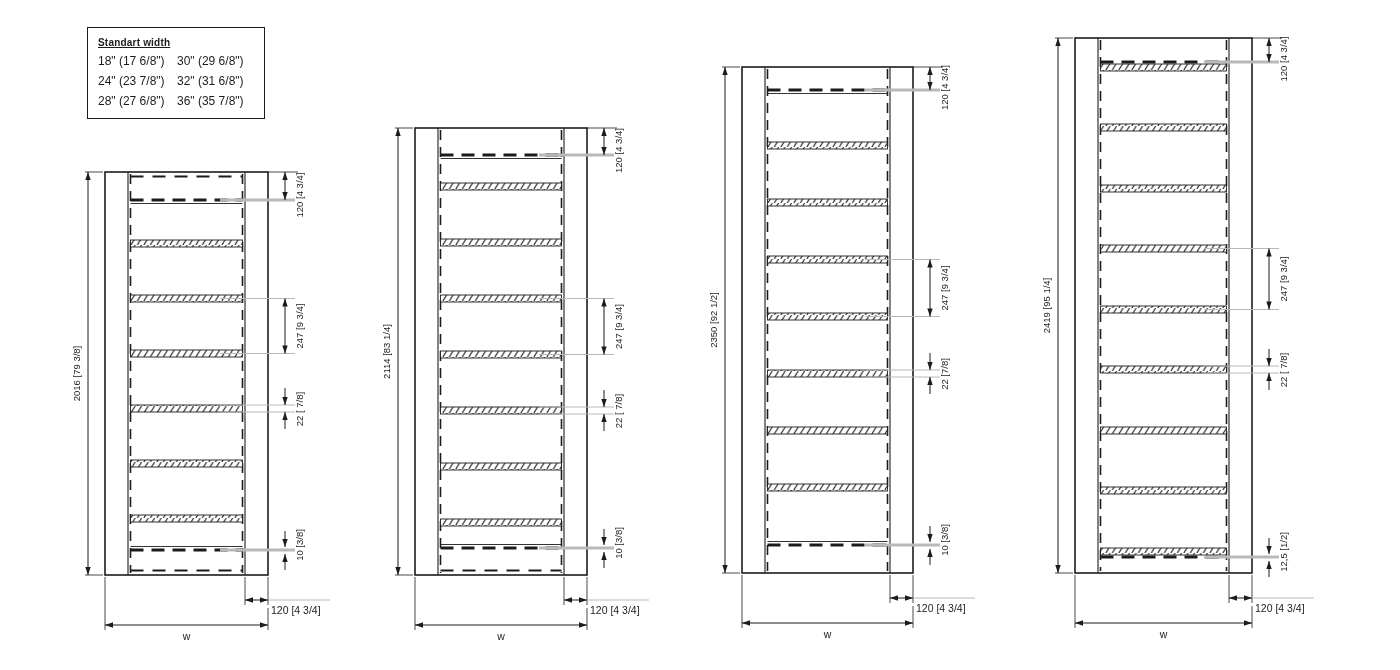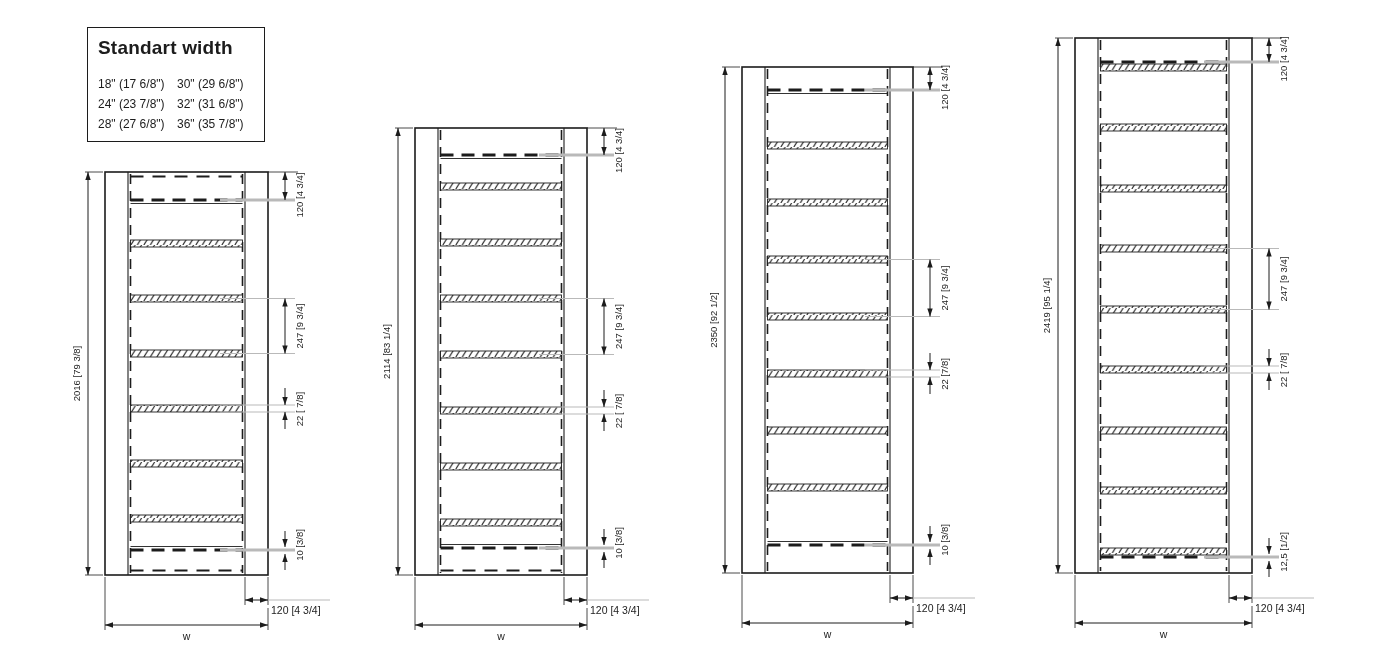--- a/index.html
+++ b/index.html
@@ -7,21 +7,21 @@
     width:1400px;height:670px;position:relative;overflow:hidden;
     font-family:"Liberation Sans","DejaVu Sans",sans-serif;color:#1c1c1c;
   }
   #canvas{position:absolute;left:0;top:0;}
   #canvas text{font-family:"Liberation Sans","DejaVu Sans",sans-serif;fill:#1c1c1c;}
   .legend{
     position:absolute;left:87px;top:27px;width:178px;
     border:1.3px solid #1c1c1c;background:#fff;
     padding:9px 10px 10px 10px;box-sizing:border-box;z-index:2;
   }
-  .legend-title{font-weight:bold;font-size:19px;margin-bottom:18px;letter-spacing:.2px;}
+  .legend-title{font-weight:bold;font-size:10px;margin-bottom:6px;letter-spacing:.2px;text-decoration:underline;}
   .legend-grid{display:grid;grid-template-columns:1fr 1fr;row-gap:6px;column-gap:2px;font-size:12px;}
 </style>
 </head>
 <body>
 
 <div class="legend">
   <div class="legend-title">Standart width</div>
   <div class="legend-grid">
     <span>18" (17 6/8")</span>
     <span>30" (29 6/8")</span>

